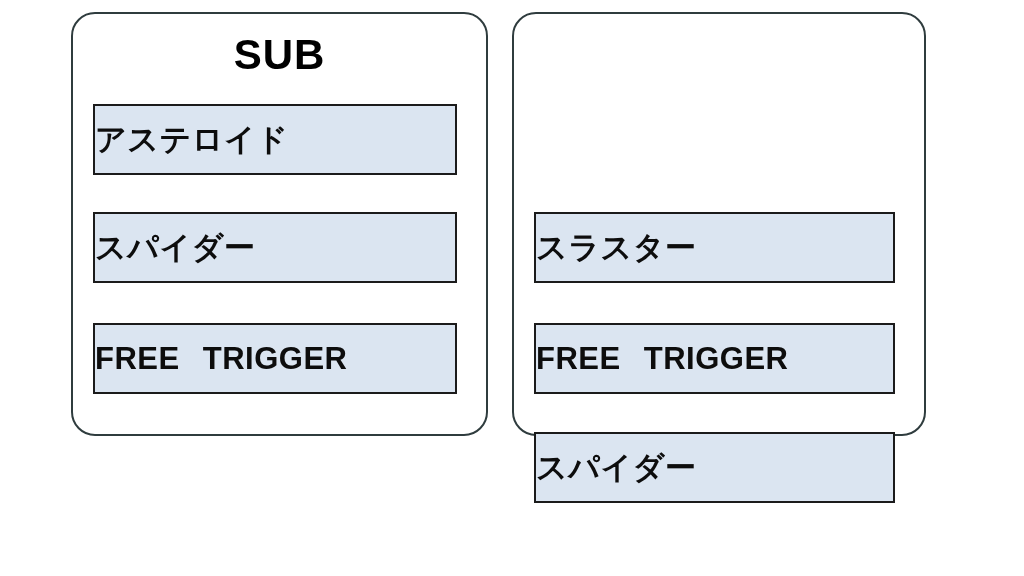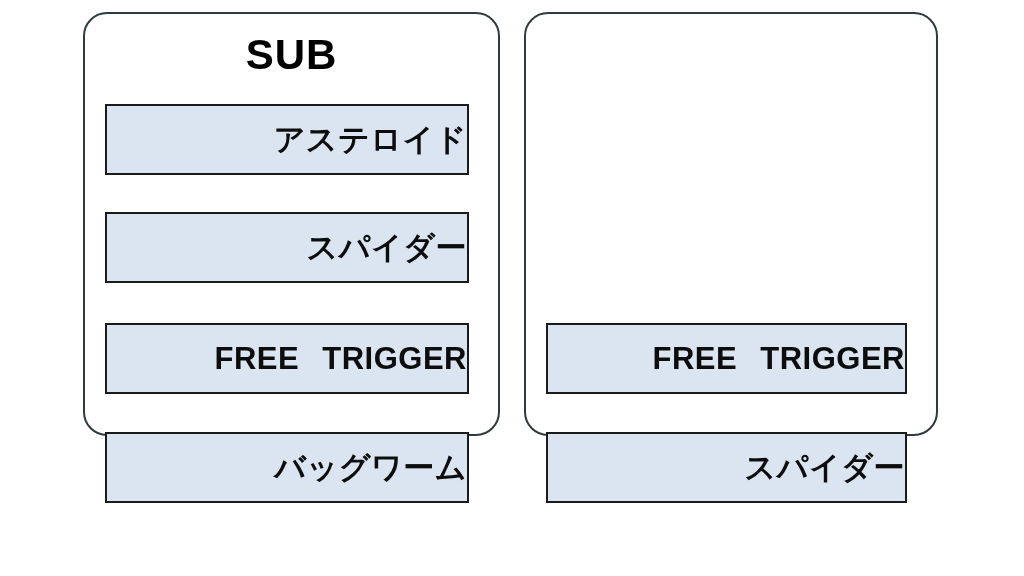--- a/index.html
+++ b/index.html
@@ -14,34 +14,33 @@
     width:1024px;height:576px;background:var(--background);
     font-family:"Liberation Sans","DejaVu Sans",sans-serif;
     overflow:hidden;
   }
   .stage{position:relative;width:1024px;height:576px;background:var(--background);}
   .panel{
     position:absolute;top:12px;height:424px;box-sizing:border-box;
     background:var(--background);
     border:2.5px solid var(--panel-border);
     border-radius:24px;
-    margin-left:12px;
   }
   .panel-sub{left:71px;width:417px;}
   .panel-main{left:512px;width:414px;}
   .panel-title{
     position:absolute;top:18px;left:0;right:0;margin:0;
     text-align:center;font-size:42px;font-weight:800;
     letter-spacing:1px;color:#000;line-height:1.1;
   }
   .slot{
     position:absolute;left:20px;right:29px;height:71px;box-sizing:border-box;
     background:var(--box-fill);
     border:2.5px solid var(--box-border);
-    display:flex;align-items:center;justify-content:flex-end;
+    display:flex;align-items:center;justify-content:flex-start;
   }
   .s1{top:90px}
   .s2{top:198px}
   .s3{top:309px}
   .s4{top:418px}
   .slot-label{
     font-size:31px;font-weight:800;color:var(--text);
     letter-spacing:0.5px;word-spacing:0.45em;white-space:nowrap;
   }
 </style>
@@ -54,26 +53,26 @@
     <h2 class="panel-title">SUB</h2>
     <div class="slot s1">
       <span class="slot-label">アステロイド</span>
     </div>
     <div class="slot s2">
       <span class="slot-label">スパイダー</span>
     </div>
     <div class="slot s3">
       <span class="slot-label">FREE TRIGGER</span>
     </div>
-    <div class="slot s4">
-      <span class="slot-label">バッグワーム</span>
-    </div>
   </section>
 
   <section class="panel panel-main">
+    <div class="slot s2">
+      <span class="slot-label">スラスター</span>
+    </div>
     <div class="slot s3">
       <span class="slot-label">FREE TRIGGER</span>
     </div>
     <div class="slot s4">
       <span class="slot-label">スパイダー</span>
     </div>
   </section>
 
 </div>
 

